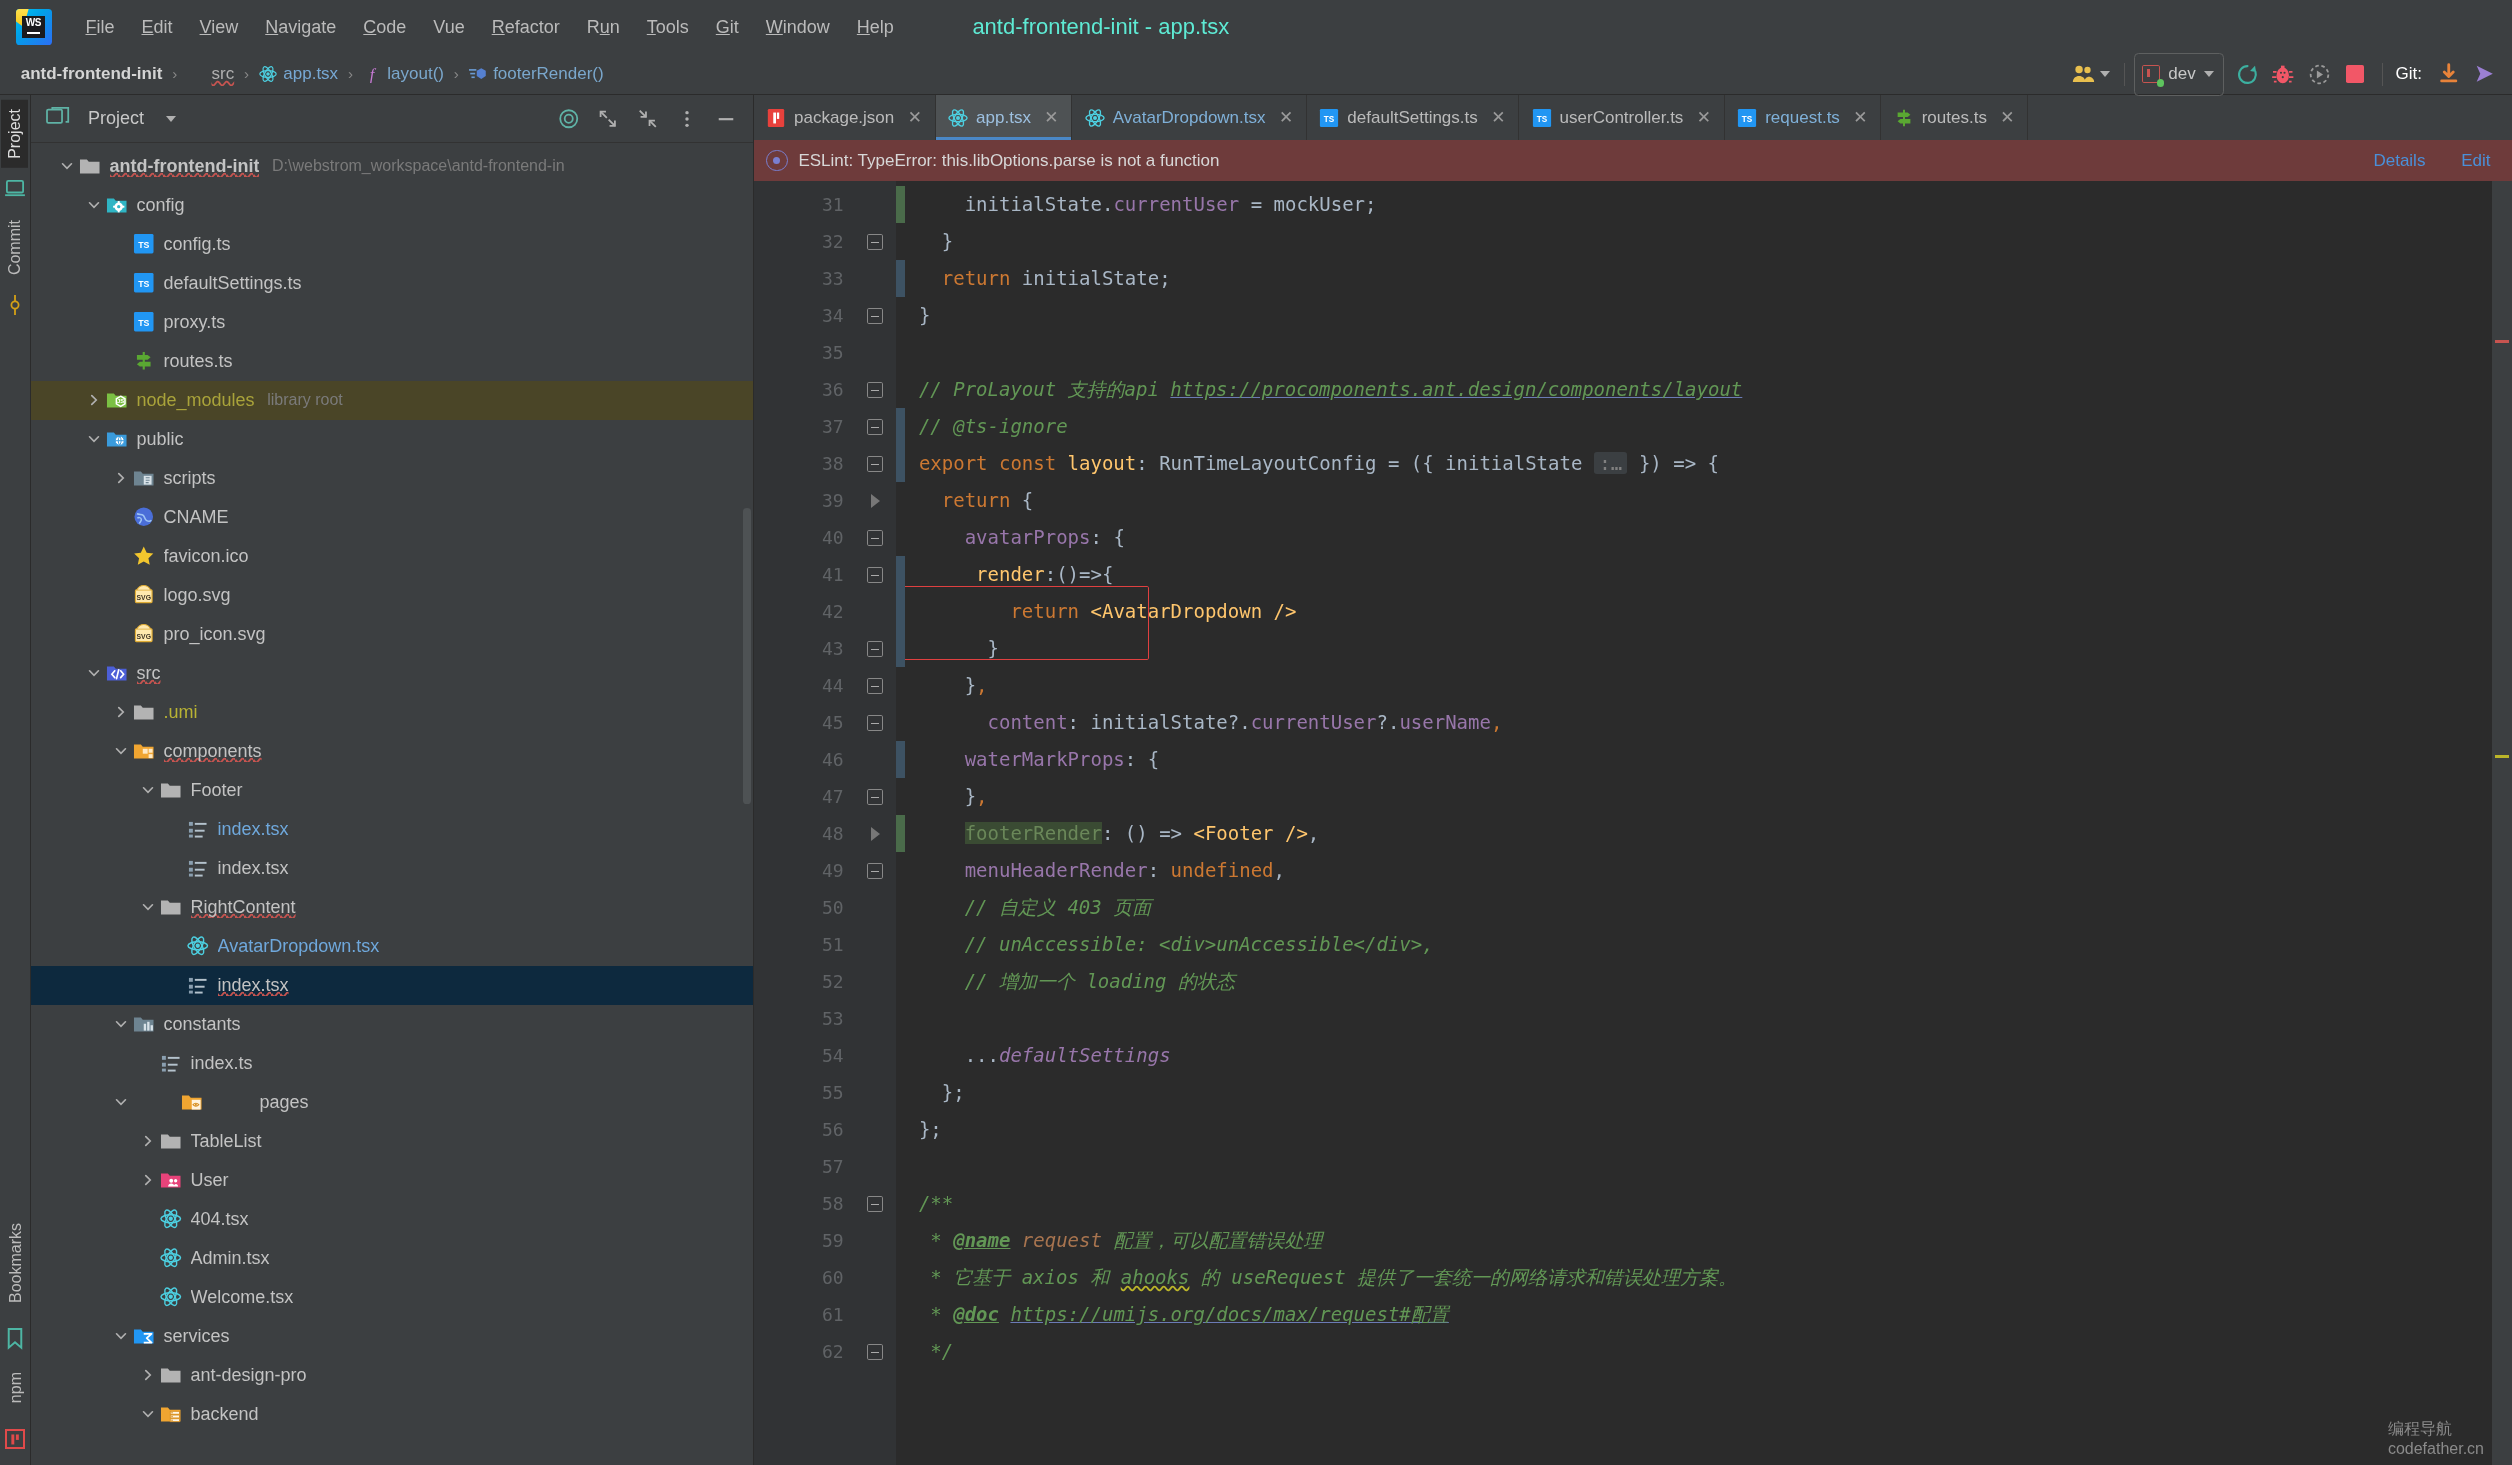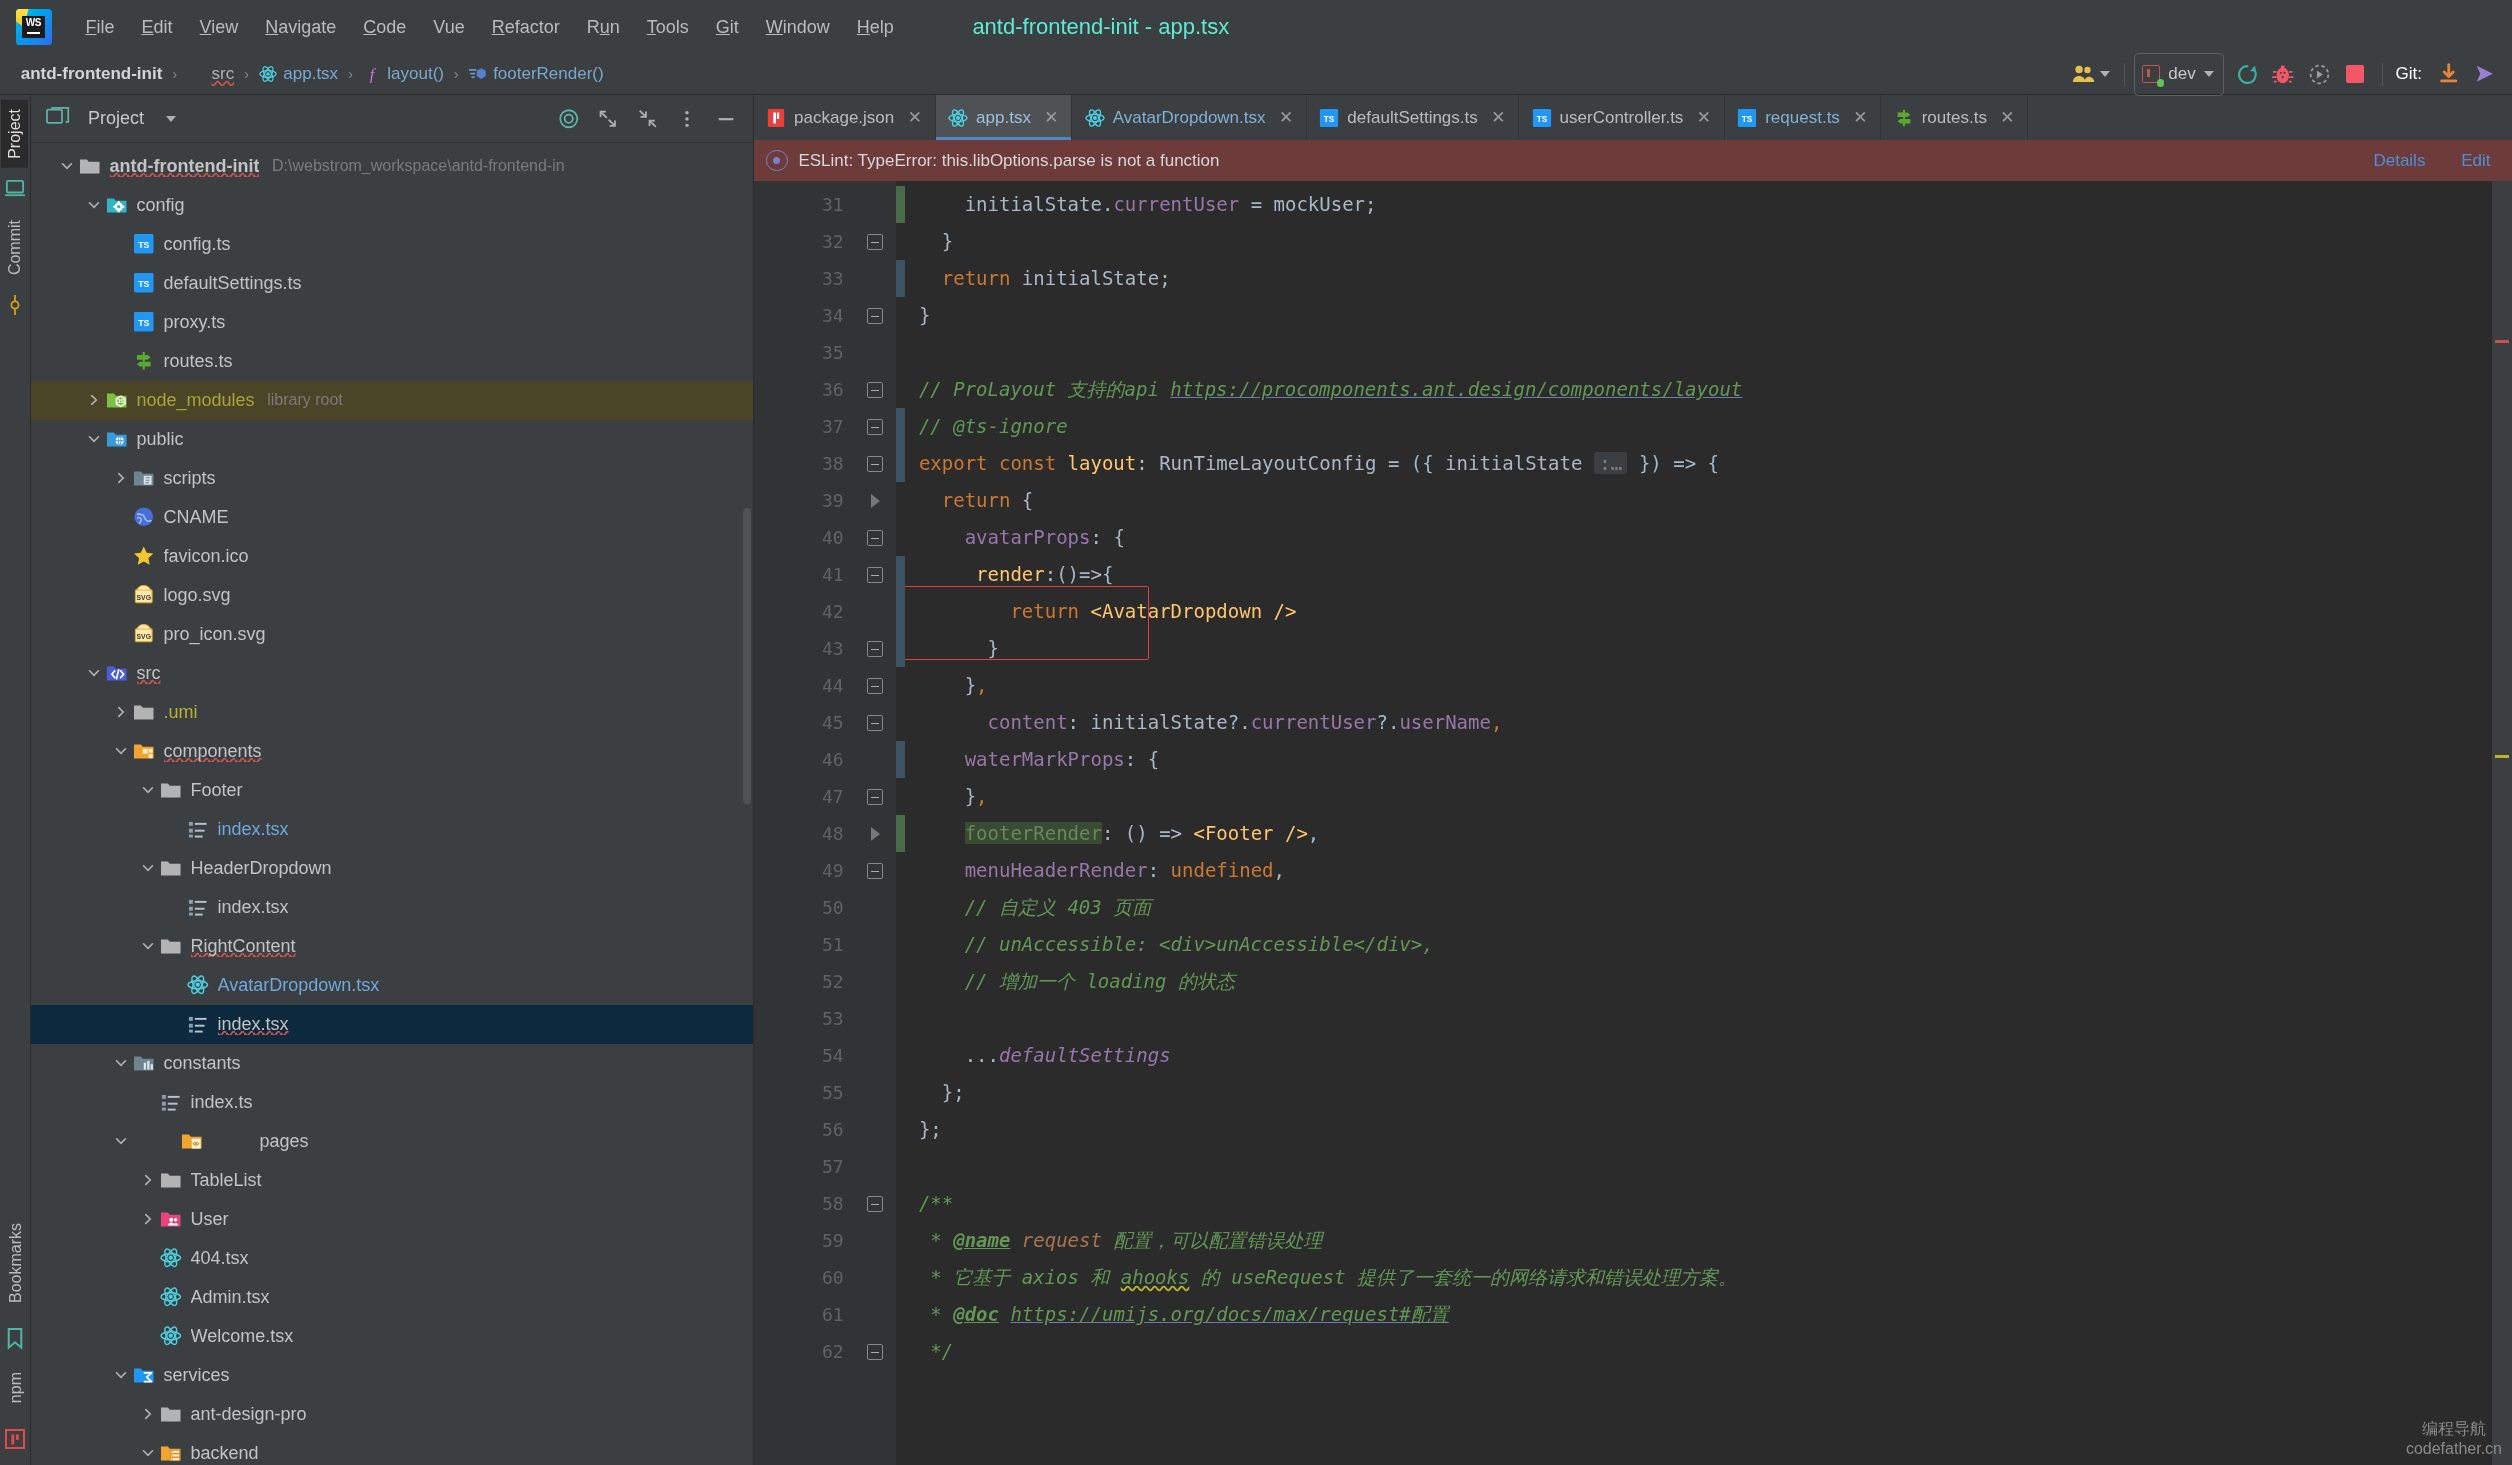--- a/index.html
+++ b/index.html
@@ -182,21 +182,21 @@
   .hl-box {
     position: absolute; border: 1.8px solid #e04040; border-radius: 1.8px; pointer-events: none;
   }
   .caret-line-bg { position:absolute; background:#323232; left:0; right:0; }
   .ident-hl { background:#3a4b33; }
 
   .marker-rail { width: 20px; flex: 0 0 20px; background: #3c3f41; position: relative; }
   .mk { position:absolute; right:2.7px; width:14.4px; height:2.7px; }
 
   
-  .wm { position: absolute; right: 10px; bottom: 7.2px; text-align: center; line-height: 1.25; }
+  .wm { position: absolute; right: 28px; bottom: 7.2px; text-align: left; line-height: 1.25; }
   .wm div { color: #8a8a8a; font-size: 16px; }
 
   .scroll-thumb { position:absolute; background:#4e5254; border-radius:3.6px; }
 </style>
 </head>
 <body>
 
 <div class="app">
 
   <div class="menubar">
@@ -640,33 +640,20 @@
                 </g>
                 <g fill="#b4c2cc">
                   <rect x="8" y="5" width="12" height="2"></rect>
                   <rect x="8" y="12" width="10" height="2"></rect>
                   <rect x="8" y="18" width="8" height="2"></rect>
                 </g>
               </svg>
             </span>
             <span class="label lbl-blue">index.tsx</span>
           </div>
-          <div class="row" style="padding-left: 106px;">
-            <span class="arrow">
-              <svg width="16" height="16" viewBox="0 0 18 18">
-                <path d="M4 6.5l5 5 5-5" stroke="#b0b0b0" stroke-width="1.9" fill="none" stroke-linecap="round"></path>
-              </svg>
-            </span>
-            <span class="ficon">
-              <svg width="21.5" height="21.5" viewBox="0 0 22 22">
-                <path d="M1 4.5h7l2 2.5h11v12H1z" fill="#b3b3b3"></path>
-              </svg>
-            </span>
-            <span class="label">HeaderDropdown</span>
-          </div>
           <div class="row" style="padding-left: 133px;">
             <span class="arrow"></span>
             <span class="ficon">
               <svg width="21.5" height="21.5" viewBox="0 0 22 22">
                 <g fill="#8a9fb0">
                   <rect x="2" y="4" width="4" height="4"></rect>
                   <rect x="2" y="11" width="4" height="4"></rect>
                   <rect x="2" y="17" width="4" height="3"></rect>
                 </g>
                 <g fill="#b4c2cc">

